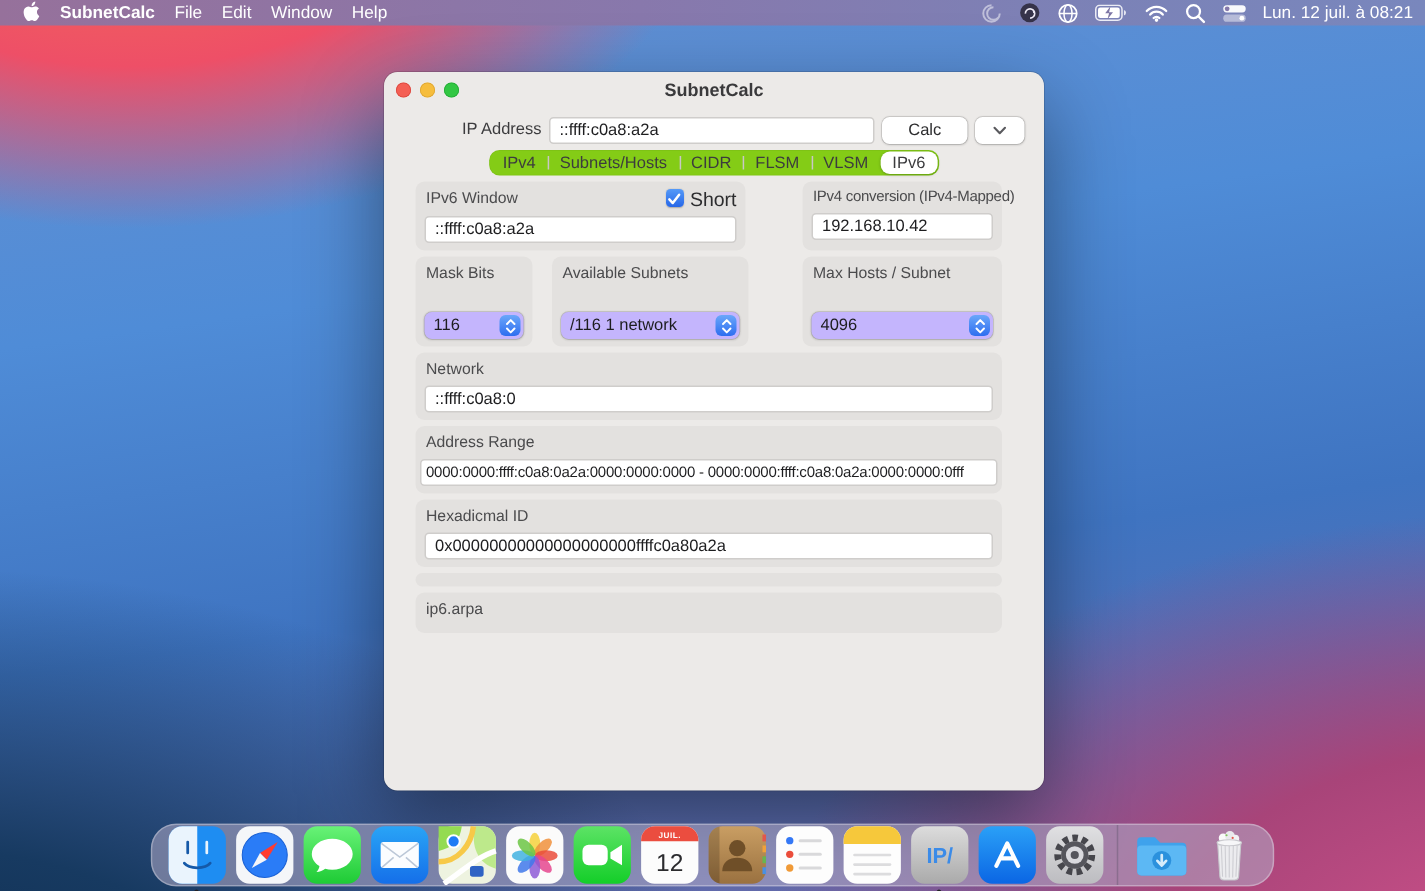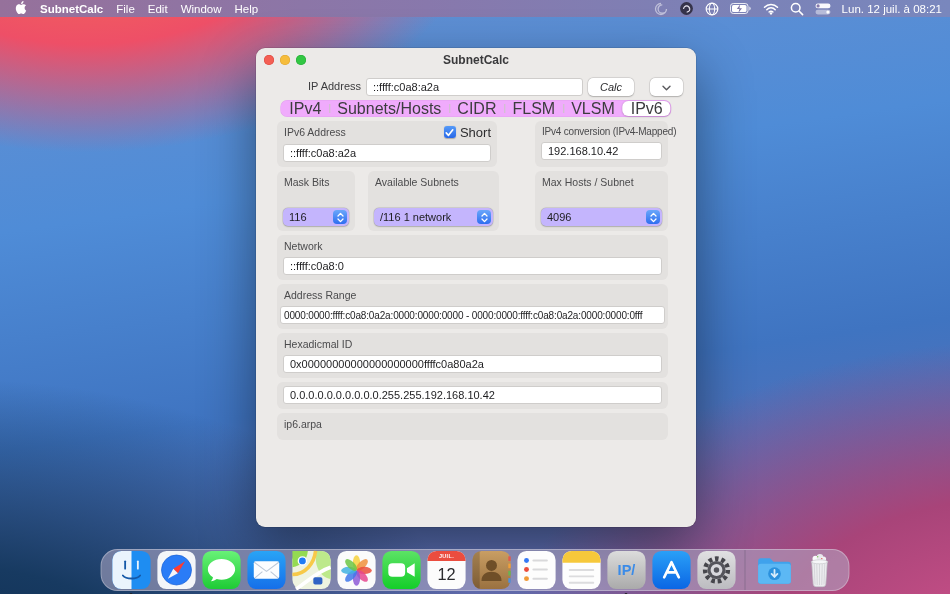--- a/index.html
+++ b/index.html
@@ -48,27 +48,27 @@
   .ip-input {
     position:absolute; left:110px; top:0; width:217px; height:18px; line-height:17px;
     background:#fff; border:0.5px solid #cfcdcb; border-radius:3px; padding:0 6px;
     white-space:nowrap; overflow:hidden;
   }
   .btn {
     position:absolute; top:0; height:18px; background:#fff; border-radius:5px;
     box-shadow:0 0 0 0.5px rgba(0,0,0,0.13), 0 0.5px 1.5px rgba(0,0,0,0.2);
     display:flex; align-items:center; justify-content:center; color:#2c2c2e; cursor:default;
   }
-  .calc-btn { left:332px; width:46px;font-style:italic; }
+  .calc-btn { left:332px; width:57px; }
   .dd-btn { left:394px; width:33px; }
 
   .tabbar {
     position:absolute; top:52px; left:50%; transform:translateX(-50%);
-    display:flex; background:#f0abfc; border-radius:7px; padding:1px; height:17px;
-    font-size:16px; color:#3c3c3e; box-shadow:inset 0 0 0 0.5px rgba(0,0,0,0.06);justify-content:center;
+    display:flex; background:#84cc16; border-radius:7px; padding:1px; height:17px;
+    font-size:11px; color:#3c3c3e; box-shadow:inset 0 0 0 0.5px rgba(0,0,0,0.06);justify-content:center;
   }
   .seg { padding:0 8px; display:flex; align-items:center; position:relative; white-space:nowrap; }
   .seg + .seg::before { content:""; position:absolute; left:0; top:3px; bottom:3px; width:1px; background:#c9c7c5; }
   .seg.selected { background:#fff; border-radius:6px; box-shadow:0 0.5px 2px rgba(0,0,0,0.28); }
   .seg.selected::before, .seg.selected + .seg::before { content:none; }
 
   .content { position:absolute; top:73px; left:21px; right:28px; }
   .row { display:flex; margin-bottom:4px; }
   .group { background:#e3e1df; border-radius:6px; padding:4px 6px 5px 6px; margin-bottom:4px; }
   .row .group { margin-bottom:0; }
@@ -214,21 +214,21 @@
       <span class="seg">FLSM</span>
       <span class="seg">VLSM</span>
       <span class="seg selected">IPv6</span>
     </div>
 
     <div class="content">
 
       <div class="row">
         <div class="group g-ipv6">
           <div class="label-row">
-            <span class="g-label">IPv6 Address</span>
+            <span class="g-label">IPv6 Window</span>
             <span class="checkbox">
               <span class="cb-box">
                 <svg width="9" height="9" viewBox="0 0 11 11">
                     <path d="M1.5,6 L4.3,9 L9.5,2.2" fill="none" stroke="#fff" stroke-width="2" stroke-linecap="round" stroke-linejoin="round"></path>
                   </svg>
               </span>
               <span>Short</span>
             </span>
           </div>
           <div class="tfield">::ffff:c0a8:a2a</div>
@@ -285,21 +285,20 @@
         <div class="tfield dense">0000:0000:ffff:c0a8:0a2a:0000:0000:0000 - 0000:0000:ffff:c0a8:0a2a:0000:0000:0fff</div>
       </div>
 
 
       <div class="group">
         <span class="g-label">Hexadicmal ID</span>
         <div class="tfield">0x00000000000000000000ffffc0a80a2a</div>
       </div>
 
       <div class="group">
-        <div class="tfield">0.0.0.0.0.0.0.0.0.0.255.255.192.168.10.42</div>
       </div>
 
       <div class="group">
         <span class="g-label">ip6.arpa</span>
       </div>
 
     </div>
   </div>
 
   <div class="dock">

